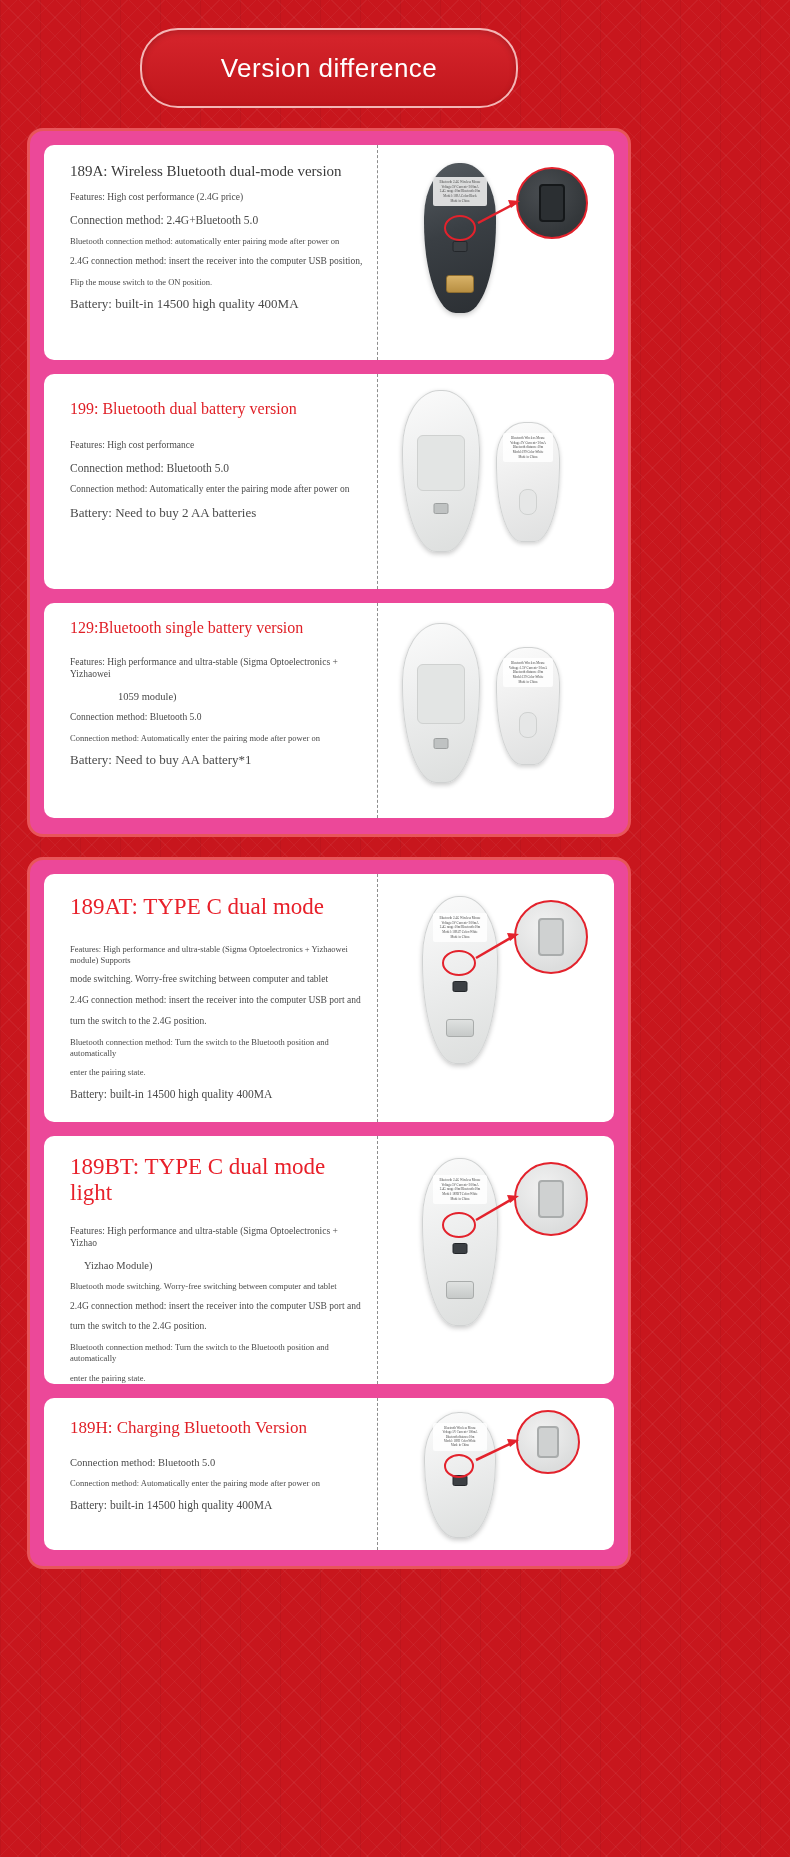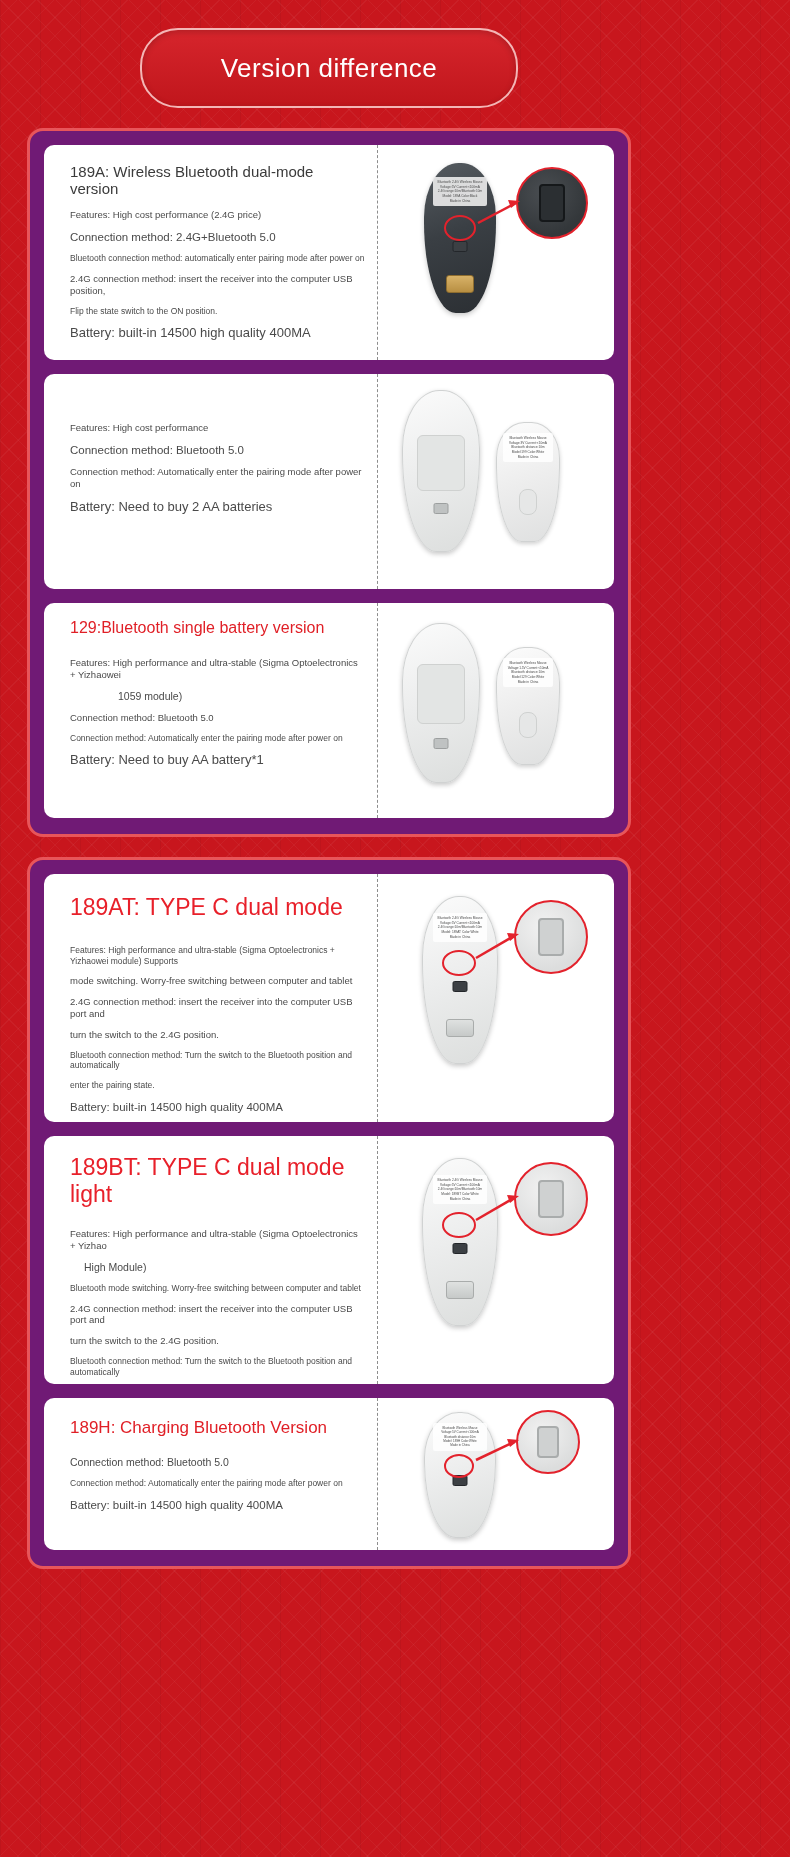--- a/index.html
+++ b/index.html
@@ -48,25 +48,26 @@
   }
   .title-text {
     color: #ffffff;
     font-size: 26px;
     letter-spacing: 0.5px;
   }
 
   
   .group {
     margin: 20px 27px 0 27px;
-    background: #701a75;
+    background: #ec4899;
     border: 3px solid #e8555a;
     border-radius: 16px;
     padding: 14px 14px 16px 14px;
     box-sizing: border-box;
+    font-family: Liberation Serif, serif;
   }
   .group.second { }
 
   .card {
     background: #ffffff;
     border-radius: 10px;
     margin-bottom: 14px;
     display: flex;
     min-height: 120px;
     overflow: hidden;
@@ -242,21 +243,21 @@
 
   <div class="group">
 
     <div class="card" style="height:215px;">
       <div class="card-left">
         <div class="card-title">189A: Wireless Bluetooth dual-mode version</div>
         <div class="line s10">Features: High cost performance (2.4G price)</div>
         <div class="line s12">Connection method: 2.4G+Bluetooth 5.0</div>
         <div class="line s9">Bluetooth connection method: automatically enter pairing mode after power on</div>
         <div class="line s10">2.4G connection method: insert the receiver into the computer USB position,</div>
-        <div class="line s9">Flip the state switch to the ON position.</div>
+        <div class="line s9">Flip the mouse switch to the ON position.</div>
         <div class="line s13">Battery: built-in 14500 high quality 400MA</div>
       </div>
       <div class="card-right">
         <div class="mouse-stage">
           <div class="mouse dark" style="left:46px; top:18px; width:72px; height:150px;">
             <div class="label-block dark-card" style="top:14px;">
               Bluetooth 2.4G Wireless Mouse<br>Voltage:5V Current:&lt;100mA<br>2.4G range:10m/Bluetooth:10m<br>Model: 189A Color:Black<br>Made in China
             </div>
             <div class="slot" style="top:78px;"></div>
             <div class="usb" style="top:112px;"></div>
@@ -268,20 +269,21 @@
           <svg class="arrow-svg" style="left:0; top:0; width:236px; height:215px;">
             <line x1="100" y1="78" x2="138" y2="58" stroke="#e3222c" stroke-width="2.5"></line>
             <polygon points="142,56 130,55 133,63" fill="#e3222c"></polygon>
           </svg>
         </div>
       </div>
     </div>
 
     <div class="card" style="height:215px;">
       <div class="card-left" style="padding-top:26px;">
+        <div class="card-title red">199: Bluetooth dual battery version</div>
         <div class="line s10" style="margin-top:22px;">Features: High cost performance</div>
         <div class="line s12">Connection method: Bluetooth 5.0</div>
         <div class="line s10">Connection method: Automatically enter the pairing mode after power on</div>
         <div class="line s13">Battery: Need to buy 2 AA batteries</div>
       </div>
       <div class="card-right">
         <div class="mouse-stage">
           <div class="mouse light" style="left:24px; top:16px; width:76px; height:160px;">
             <div class="battery-bay" style="top:44px;"></div>
             <div class="slot lightbg" style="top:112px;"></div>
@@ -354,21 +356,21 @@
             <polygon points="141,60 129,59 132,67" fill="#e3222c"></polygon>
           </svg>
         </div>
       </div>
     </div>
 
     <div class="card" style="height:248px;">
       <div class="card-left" style="padding-top:18px;">
         <div class="card-title big-red">189BT: TYPE C dual mode light</div>
         <div class="line s10" style="margin-top:20px;">Features: High performance and ultra-stable (Sigma Optoelectronics + Yizhao</div>
-        <div class="line s11" style="padding-left:14px;">High Module)</div>
+        <div class="line s11" style="padding-left:14px;">Yizhao Module)</div>
         <div class="line s9">Bluetooth mode switching. Worry-free switching between computer and tablet</div>
         <div class="line s10">2.4G connection method: insert the receiver into the computer USB port and</div>
         <div class="line s10">turn the switch to the 2.4G position.</div>
         <div class="line s9">Bluetooth connection method: Turn the switch to the Bluetooth position and automatically</div>
         <div class="line s9">enter the pairing state.</div>
         <div class="line s12">Battery: built-in 14500 high quality 400MA</div>
       </div>
       <div class="card-right">
         <div class="mouse-stage">
           <div class="mouse light" style="left:44px; top:22px; width:74px; height:166px;">

